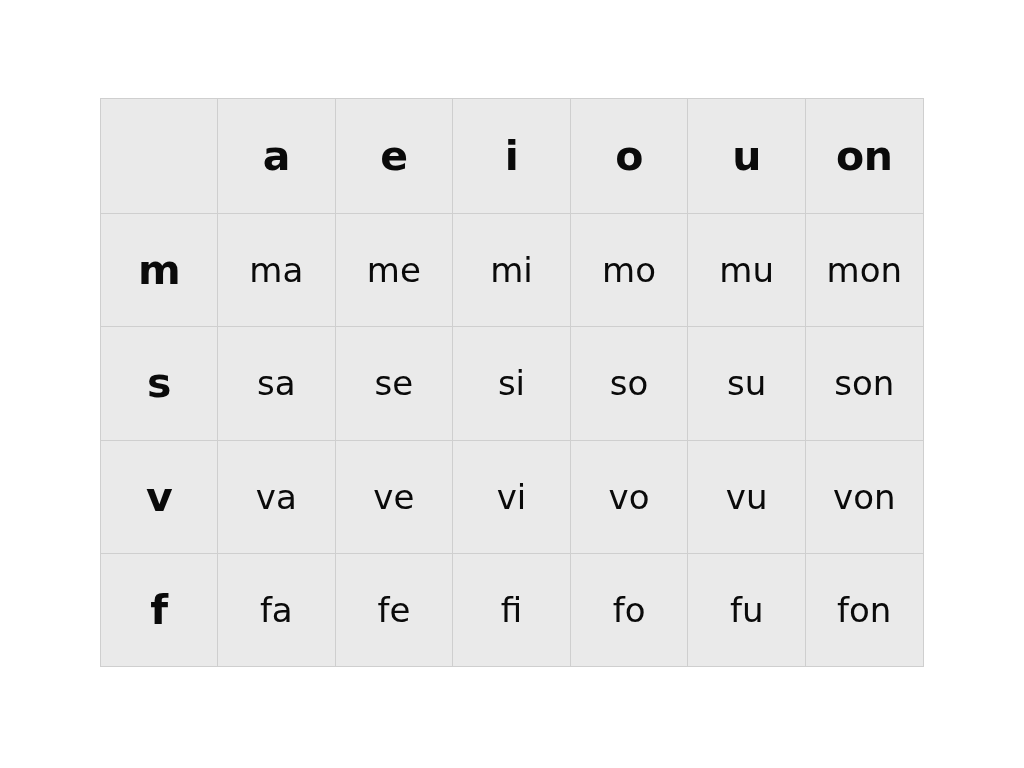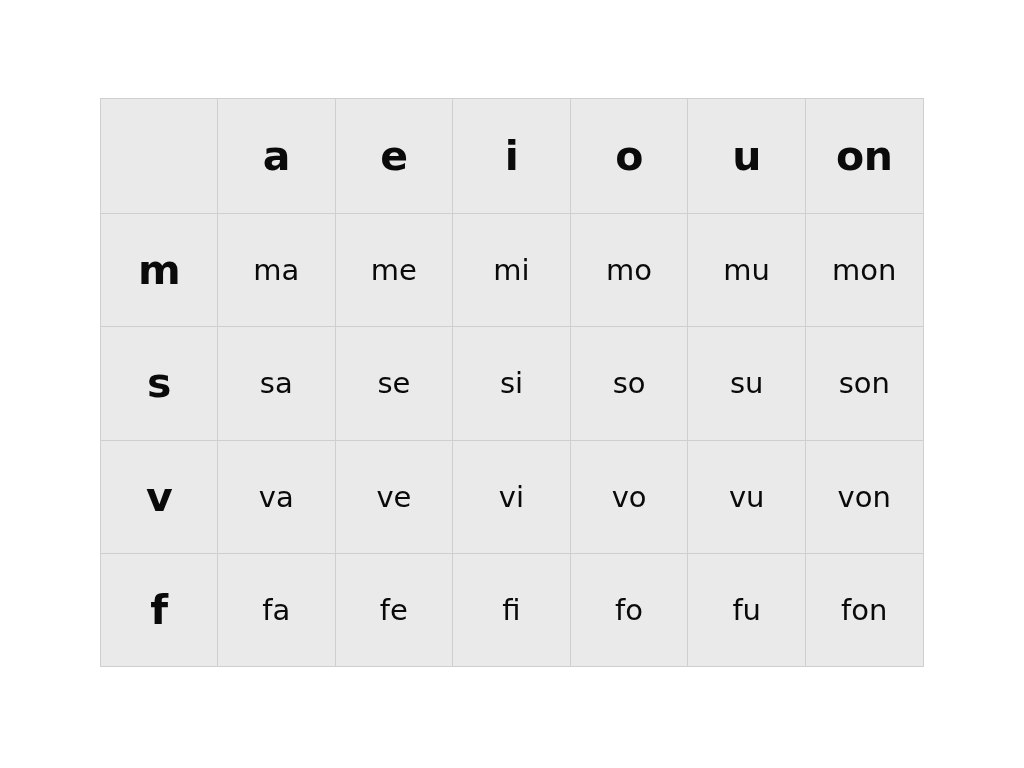--- a/index.html
+++ b/index.html
@@ -64,21 +64,21 @@
   
   #syllable-table tr.data-row { height: 113px; }
 
   #syllable-table th.row-label {
     font-size: 41px;
     font-weight: bold;
     letter-spacing: -0.5px;
   }
 
   #syllable-table td.syllable-cell {
-    font-size: 29px;
+    font-size: 34px;
     font-weight: normal;
     letter-spacing: 0px;
   }
 </style>
 </head>
 <body>
 
 <div id="page">
 
   <table id="syllable-table">

